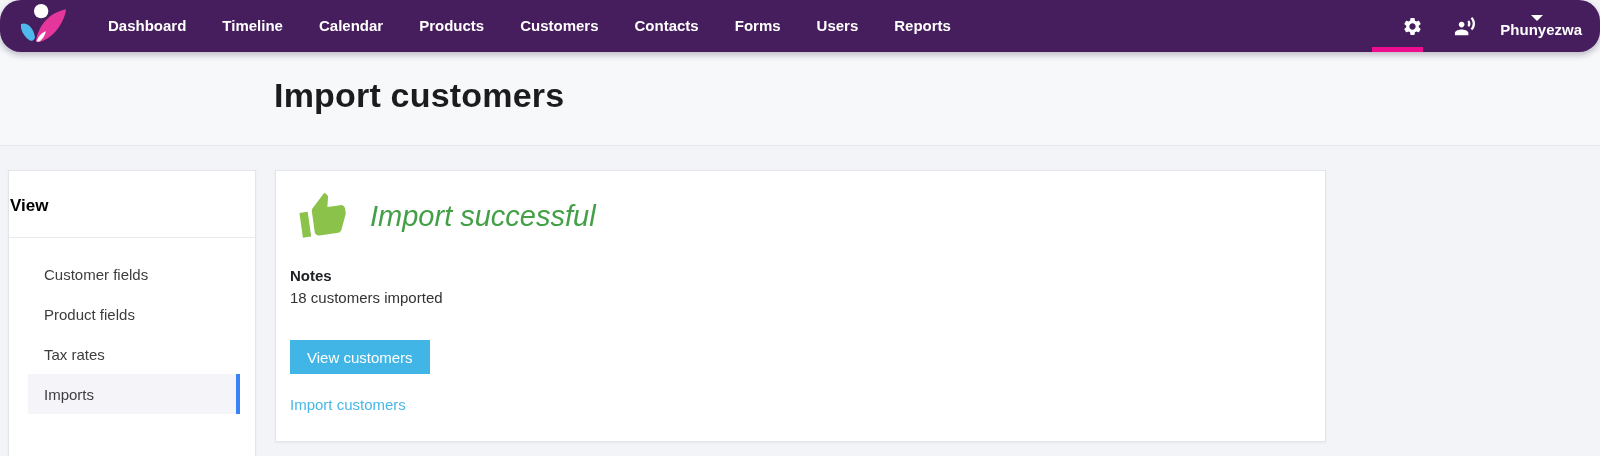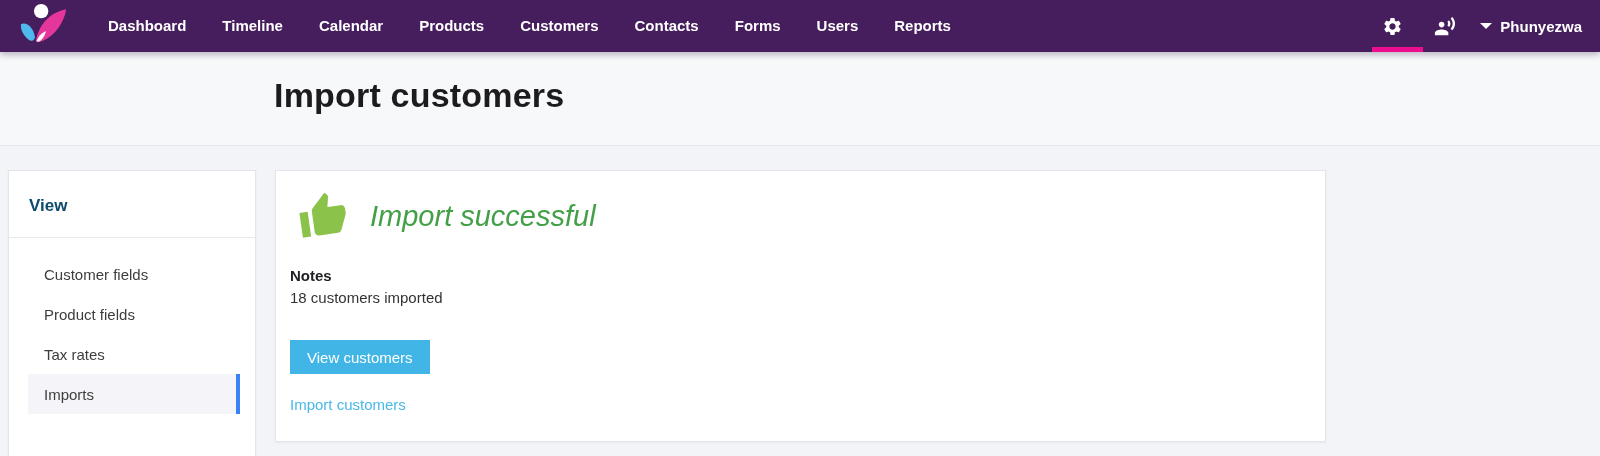--- a/index.html
+++ b/index.html
@@ -12,55 +12,56 @@
     background: #f3f4f8;
   }
 
   
   .navbar {
     position: absolute; top: 0; left: 0; width: 1600px; height: 52px;
     background: #461e5d;
     display: flex; align-items: center;
     box-shadow: 0 3px 6px rgba(40,20,60,.28);
     z-index: 10;
+    border-radius: 21px;
   }
   .logo { margin-left: 16px; width: 58px; height: 48px; flex: 0 0 auto; }
   .nav-links { display: flex; list-style: none; margin: 0 0 0 16px; padding: 0; }
   .nav-link {
     color: #ffffff; font-size: 15px; font-weight: 600;
     padding: 0 18px; line-height: 52px; cursor: pointer; white-space: nowrap;
   }
   .nav-right { position: absolute; right: 18px; top: 0; height: 52px; display: flex; align-items: center; }
   .icon-btn {
     width: 44px; height: 52px; display: flex; align-items: center; justify-content: center;
     cursor: pointer;
   }
   .icon-btn svg { fill: #ffffff; }
-  .user-menu { display: flex; align-items: center; margin-left: 14px; cursor: pointer; }
+  .user-menu { display: flex; align-items: center; margin-left: 14px; cursor: pointer; flex-direction: column; }
   .caret { width: 0; height: 0; border-left: 6px solid transparent; border-right: 6px solid transparent; border-top: 6px solid #ffffff; margin-right: 8px; }
   .user-name { color: #ffffff; font-size: 15px; font-weight: 600; }
   .active-underline { position: absolute; left: 1372px; bottom: 0; width: 51px; height: 5px; background: #ec0e8f; }
 
   
   .title-band {
     position: absolute; top: 52px; left: 0; width: 1600px; height: 94px;
     background: #f7f8fa; border-bottom: 1px solid #e5e6eb;
   }
   .page-title {
     position: absolute; left: 274px; top: 24px; margin: 0;
     font-size: 34px; font-weight: 700; color: #1c1c1e; letter-spacing: .2px;
   }
 
   
   .sidebar-card {
     position: absolute; left: 8px; top: 170px; width: 248px; height: 300px;
     background: #ffffff; border: 1px solid #e4e5e9;
     box-shadow: 0 1px 2px rgba(0,0,0,.05);
   }
-  .sidebar-title { padding: 25px 16px 21px 20px; font-size: 17px; font-weight: 600; color: #0c4a6e; }
+  .sidebar-title { padding: 25px 16px 21px 1px; font-size: 17px; font-weight: 600; color: #000000; }
   .sidebar-divider { border-top: 1px solid #e8e9ed; }
   .sidebar-list { margin: 16px 15px 0 19px; }
   .sidebar-item {
     height: 40px; display: flex; align-items: center;
     padding-left: 16px; font-size: 15px; color: #3d3d3f; cursor: pointer;
   }
   .sidebar-item.selected { background: #f5f5f9; border-right: 4px solid #3b82f6; }
 
   
   .main-card {

